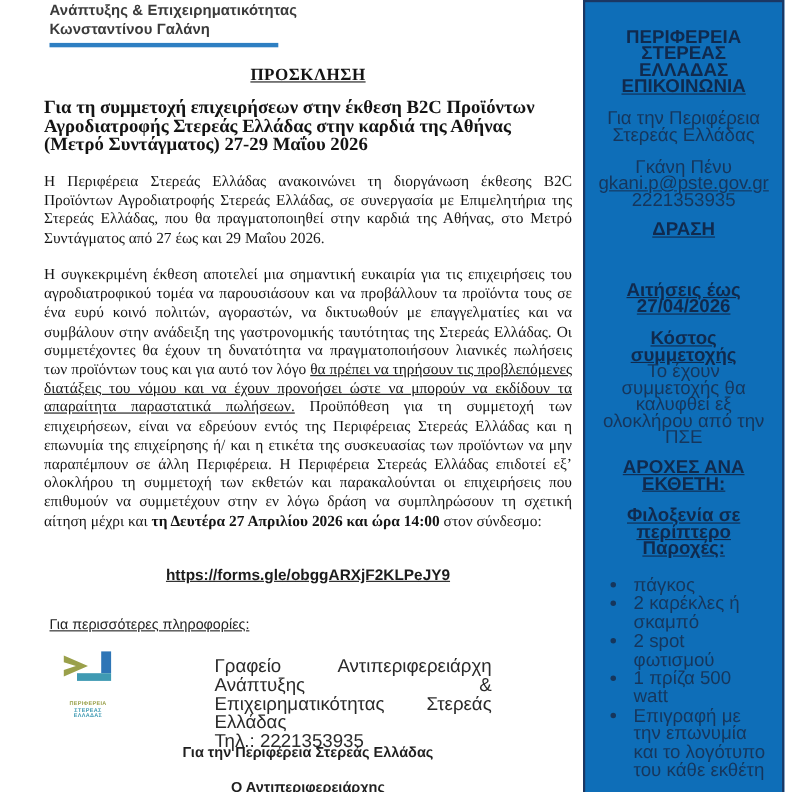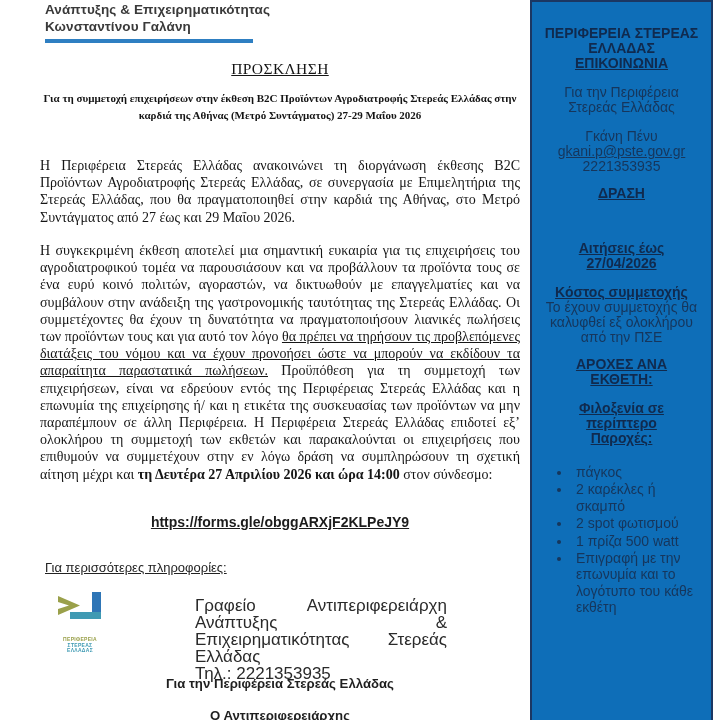--- a/index.html
+++ b/index.html
@@ -10,25 +10,25 @@
   
   .doc{position:absolute;left:0;top:0;width:528px;height:720px;}
 
   .letterhead{position:absolute;left:45px;top:1px;width:300px;
       font-weight:bold;font-size:13.5px;line-height:17px;color:#3a3a3a;
       letter-spacing:.1px;}
   .letterhead-rule{position:absolute;left:45px;top:39px;width:208px;height:4px;
       background:#2e7fc2;}
 
   .doc-title{position:absolute;left:40px;top:60px;width:480px;text-align:center;
-      font-family:"Liberation Serif",serif;font-weight:normal;font-size:15.5px;
+      font-family:"Liberation Serif",serif;font-weight:bold;font-size:15.5px;
       text-decoration:underline;color:#141414;letter-spacing:.4px;}
 
-  .doc-subtitle{position:absolute;left:40px;top:90px;width:480px;text-align:center;
-      font-family:"Liberation Serif",serif;font-weight:bold;font-size:11px;
+  .doc-subtitle{position:absolute;left:40px;top:90px;width:480px;
+      font-family:"Liberation Serif",serif;font-weight:bold;font-size:17px;
       line-height:16.6px;color:#141414;}
 
   .para{position:absolute;left:40px;width:480px;text-align:justify;
       font-family:"Liberation Serif",serif;font-size:14px;line-height:17.2px;
       color:#151515;margin-top:18px;}
   .p1{top:139px;}
   .p2{top:224px;}
   .p2 .u{text-decoration:underline;}
   .p2 .b{font-weight:bold;}
 
@@ -50,21 +50,21 @@
 
   .sig{position:absolute;left:40px;width:480px;text-align:center;font-weight:bold;
       font-size:13.2px;color:#1f1f1f;}
   .sig1{top:676px;}
   .sig2{top:708px;}
 
   
   .sidebar{position:absolute;left:530px;top:0;width:183px;height:728px;
       background:#0e6eb8;border:2px solid #1b3763;box-sizing:border-box;
       color:#16365c;text-align:center;}
-  .sb-inner{padding:24px 12px 0 12px;font-size:14px;line-height:15px;}
+  .sb-inner{padding:24px 12px 0 12px;font-size:17px;line-height:15px;}
   .sb-h{font-weight:bold;color:#102a4e;}
   .sb-u{text-decoration:underline;}
   .sb-gap-s{height:12px;}
   .sb-gap-m{height:14px;}
   .sb-gap-l{height:28px;}
   .sb-action{line-height:15.6px;}
   .sb-bullets{margin:6px 0 0 0;padding:0 0 0 28px;text-align:left;
       line-height:16.4px;}
   .sb-bullets li{margin:0 0 1px 0;padding-left:4px;}
 </style>

